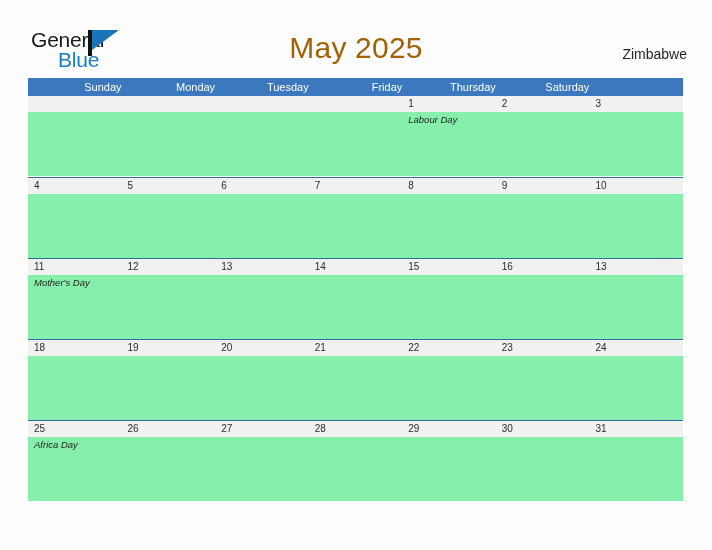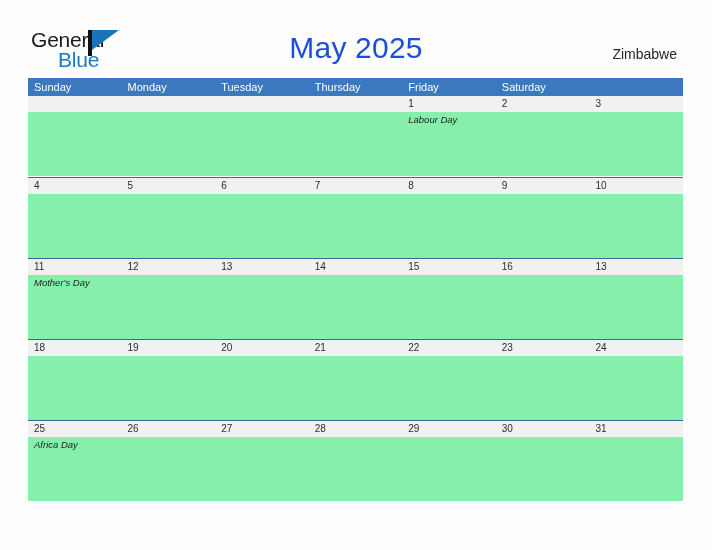--- a/index.html
+++ b/index.html
@@ -82,29 +82,29 @@
     border-right: 27px solid transparent;
   }
 
   .title {
     position: absolute;
     left: 0;
     top: 31px;
     width: 712px;
     text-align: center;
     font-size: 30px;
-    color: #1d4ed8;
+    color: #a16207;
     font-family: "Liberation Sans", sans-serif;
     font-weight: normal;
     letter-spacing: 0.2px;
   }
 
   .country {
     position: absolute;
-    right: 35px;
+    right: 25px;
     top: 46px;
     font-size: 14px;
     color: #262626;
     font-family: "Liberation Sans", sans-serif;
   }
 
   
   .calendar {
     position: absolute;
     left: 28px;
@@ -121,20 +121,21 @@
   .weekday {
     width: 93.57px;
     box-sizing: border-box;
     padding-left: 6px;
     font-size: 11px;
     line-height: 18px;
     color: #FFFFFF;
     font-family: "Liberation Sans", sans-serif;
     white-space: nowrap;
     overflow: hidden;
+    text-align: right;
   }
 
   .week-row {
     width: 655px;
     height: 81px;
     position: relative;
   }
   .week-row .band {
     display: flex;
     width: 655px;
@@ -201,22 +202,22 @@
 
     <div class="country">Zimbabwe</div>
 
   </div>
 
   <div class="calendar">
     <div class="weekday-row" id="weekday-row">
         <div class="weekday">Sunday</div>
         <div class="weekday">Monday</div>
         <div class="weekday">Tuesday</div>
+        <div class="weekday">Friday</div>
         <div class="weekday">Thursday</div>
-        <div class="weekday">Friday</div>
         <div class="weekday">Saturday</div>
       </div>
     <div id="weeks-container">
         <div class="week-row">
           <div class="band">
             <div class="daynum empty"></div>
             <div class="daynum empty"></div>
             <div class="daynum empty"></div>
             <div class="daynum empty"></div>
             <div class="daynum">1</div>

